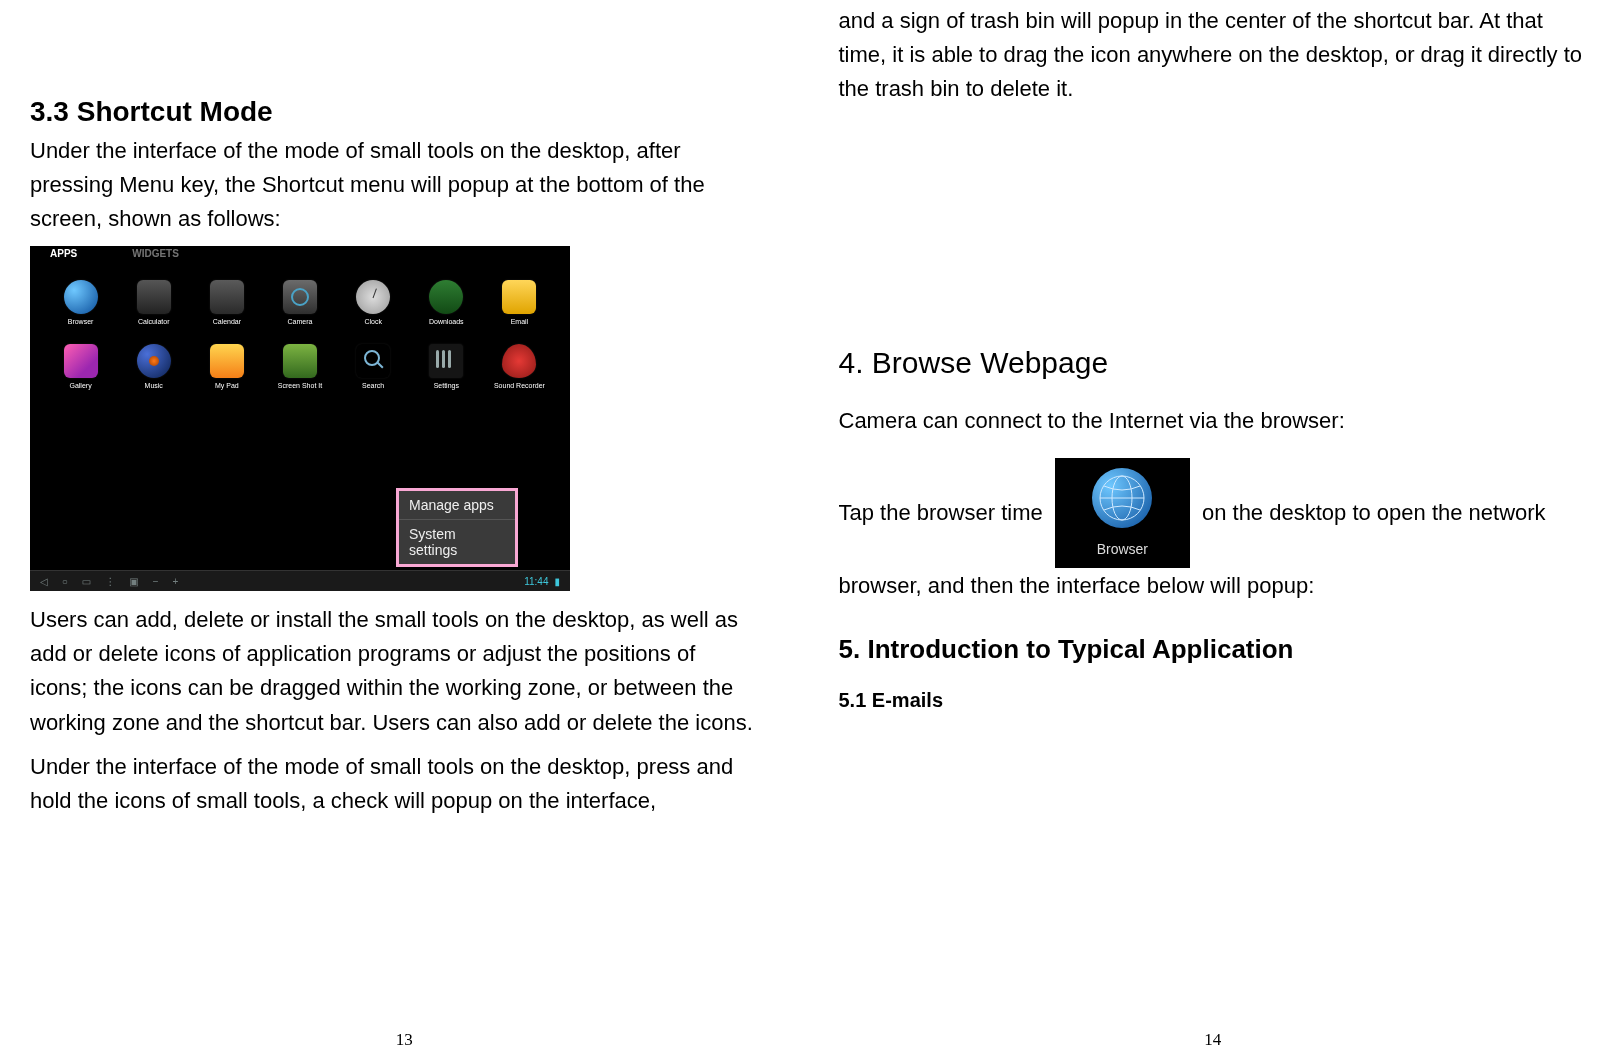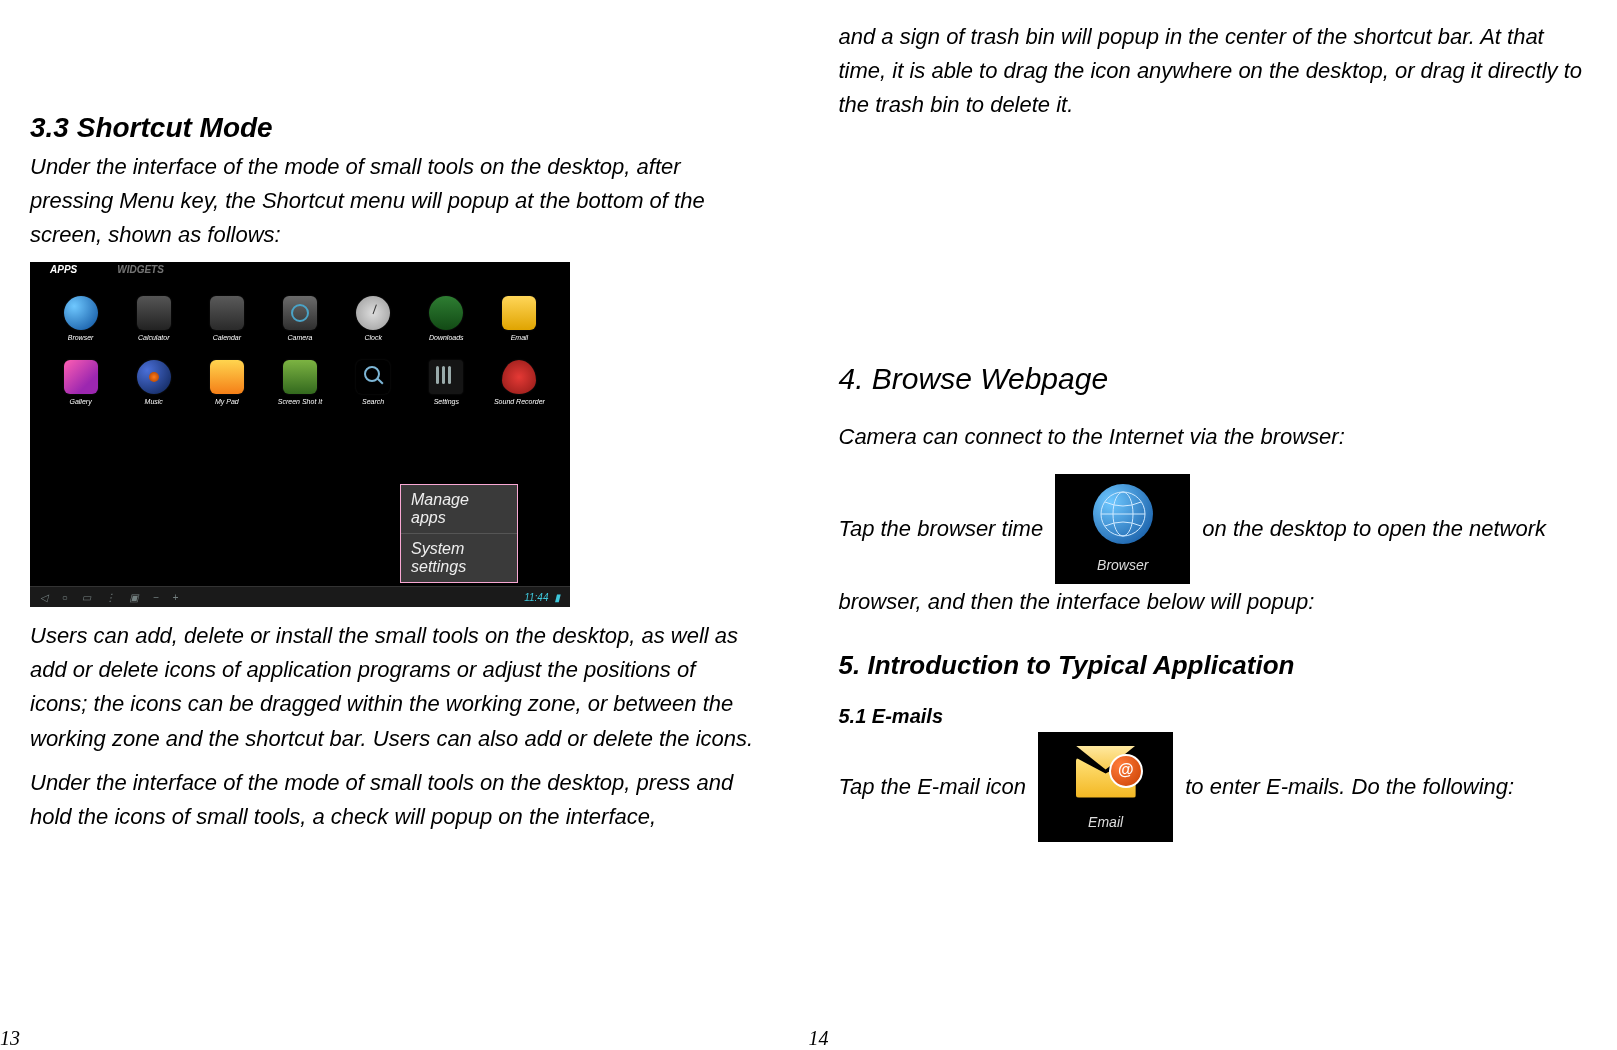--- a/index.html
+++ b/index.html
@@ -14,24 +14,23 @@
     box-sizing: border-box;
   }
   .page-wrap {
     display: flex;
     flex-direction: row;
     width: 100%;
     height: 100%;
   }
   .column {
     width: 50%;
-    padding: 16px 40px;
+    padding: 0 40px;
     box-sizing: border-box;
     position: relative;
-    font-style: italic;
   }
   .col-left { padding-left: 30px; padding-right: 50px; }
   .col-right { padding-left: 30px; padding-right: 30px; }
   h3.subsection {
     font-size: 28px;
     font-weight: bold;
     margin: 0 0 6px 0;
   }
   h3.subsection-small {
     font-size: 20px;
@@ -52,35 +51,36 @@
   p {
     font-size: 22px;
     line-height: 1.55;
     margin: 0 0 10px 0;
   }
   .page-number {
     position: absolute;
     bottom: 0px;
     left: 0;
     right: 0;
-    font-size: 20px;
+    text-align: center;
+    font-size: 17px;
     font-family: "Times New Roman", serif;
   }
   
   .screenshot {
     width: 540px;
     height: 345px;
     background: #000;
     margin: 10px 0 12px 0;
     position: relative;
     font-family: Arial, sans-serif;
   }
   .ss-tabs {
     display: flex;
-    gap: 40px;
+    gap: 55px;
     padding: 2px 20px 6px 20px;
     font-size: 10px;
     color: #fff;
     height: 18px;
     align-items: flex-start;
   }
   .ss-tab-active { font-weight: bold; opacity: 1; }
   .ss-tab-inactive { opacity: 0.45; font-weight: bold;}
   .ss-grid {
     display: grid;
@@ -110,22 +110,22 @@
     color: #fff;
     white-space: nowrap;
   }
   
   .ss-menu {
     position: absolute;
     right: 52px;
     bottom: 24px;
     width: 116px;
     background: #3a3a3a;
-    border: 1px solid #f9a8d4;
-    font-size: 16px;
+    border: 3px solid #f9a8d4;
+    font-size: 14px;
     color: #eee;
   }
   .ss-menu-item {
     padding: 6px 10px;
   }
   .ss-menu-item + .ss-menu-item { border-top: 1px solid #555; }
   
   .ss-navbar {
     position: absolute;
     left: 0; right: 0; bottom: 0;
@@ -372,28 +372,16 @@
           </svg>
         </span>
         <span class="ic-label">Browser</span>
       </span>
       <span class="txt"> on the desktop to open the network browser, and then the interface below will popup:</span>
     </div>
 
     <h2 class="section-bold">5. Introduction to Typical Application</h2>
     <h3 class="subsection-small" style="font-family:Arial,sans-serif;">5.1 E-mails</h3>
 
-    <div class="line-flex">
-      <span class="txt">Tap the E-mail icon </span>
-      <span class="inline-icon-box">
-        <span class="email-ic-wrap">
-          <span class="envelope-flap"></span>
-          <span class="envelope"></span>
-          <span class="at-stamp">@</span>
-        </span>
-        <span class="ic-label">Email</span>
-      </span>
-      <span class="txt"> to enter E-mails. Do the following:</span>
-    </div>
 
     <div class="page-number">14</div>
   </div>
 </div>
 
 </body></html>

